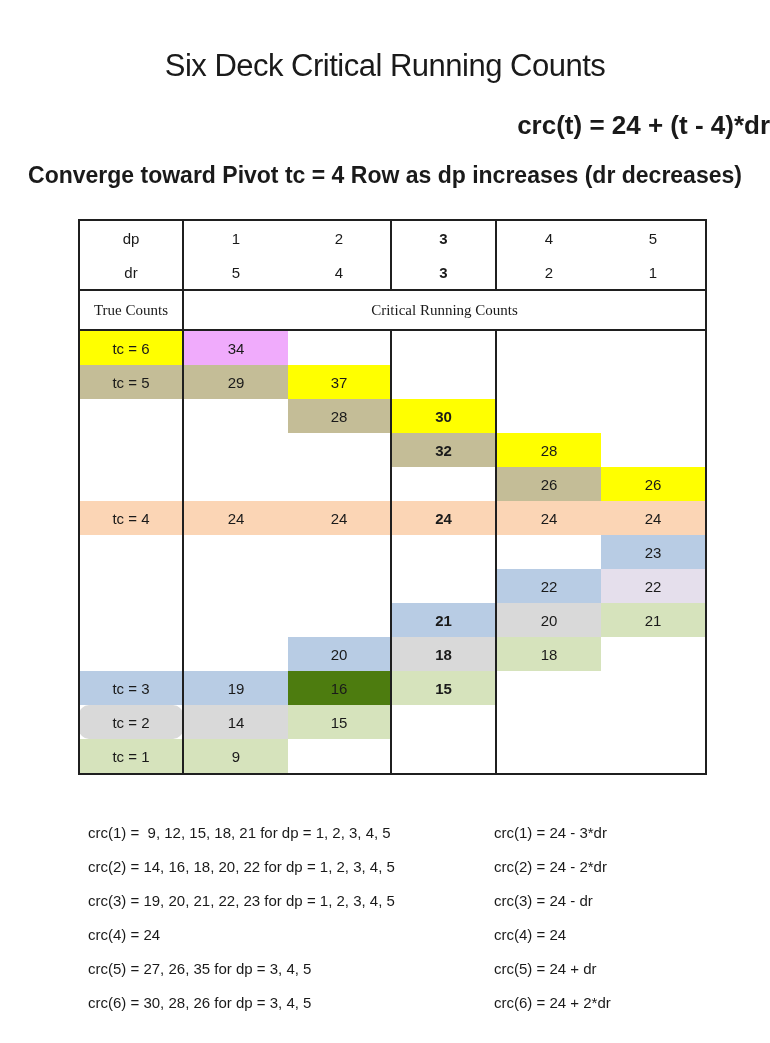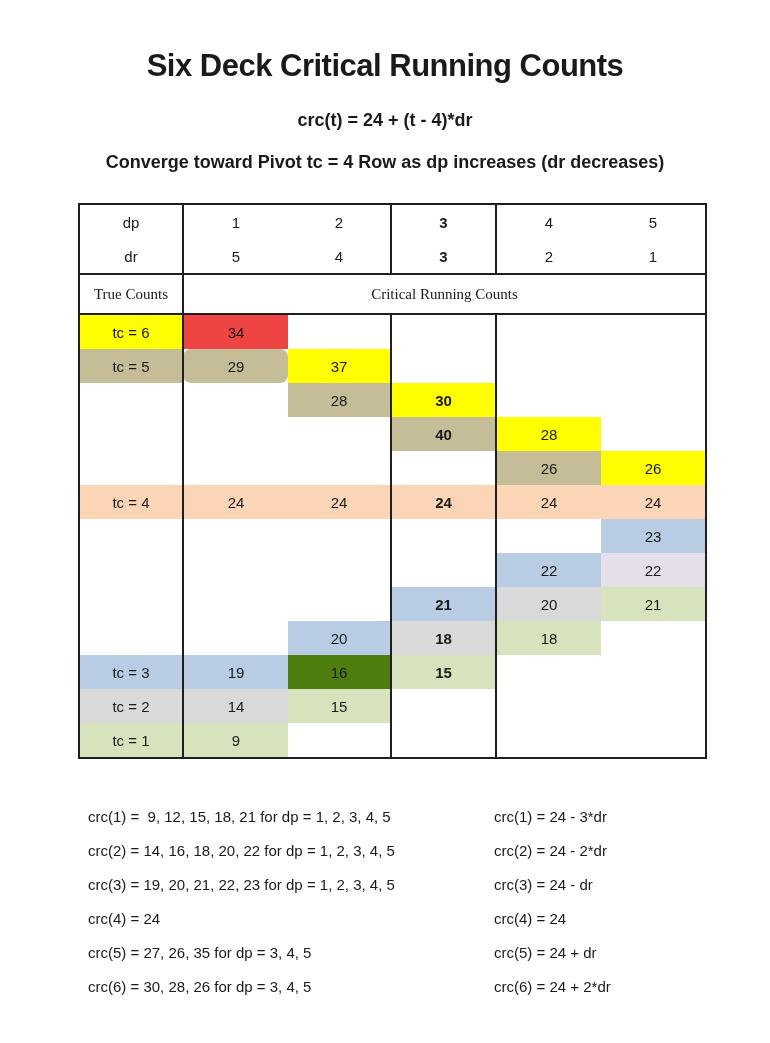--- a/index.html
+++ b/index.html
@@ -13,33 +13,33 @@
     position: relative;
     width: 770px;
     height: 1043px;
     background: #ffffff;
     overflow: hidden;
   }
   .title {
     margin: 48px 0 0 0;
     text-align: center;
     font-size: 31px;
-    font-weight: 700;
+    font-weight: 400;
     letter-spacing: -0.5px;
   }
   .formula {
     margin-top: 26px;
-    text-align: center;
-    font-size: 18px;
+    text-align: right;
+    font-size: 26px;
     font-weight: 700;
   }
   .subtitle {
     margin-top: 21px;
     text-align: center;
-    font-size: 18px;
+    font-size: 23px;
     font-weight: 700;
   }
   table.crc {
     margin: 30px 0 0 78px;
     border-collapse: collapse;
     table-layout: fixed;
     width: 627px;
     border: 2px solid #1f1f1f;
   }
   table.crc td {
@@ -101,47 +101,47 @@
           <td class="hb bold vr">3</td>
           <td class="hb">2</td>
           <td class="hb">1</td>
         </tr>
         <tr class="counts-row">
           <td class="vr hb">True Counts</td>
           <td class="hb" colspan="5">Critical Running Counts</td>
         </tr>
         <tr>
           <td class="vr" style="background: rgb(255, 255, 0);">tc = 6</td>
-          <td class="" style="background: #ef4444;">34</td>
+          <td class="" style="background: #f0abfc;">34</td>
           <td class="vr" style="background: rgb(255, 255, 255);"></td>
           <td class="vr" style="background: rgb(255, 255, 255);"></td>
           <td class="" style="background: rgb(255, 255, 255);"></td>
           <td class="" style="background: rgb(255, 255, 255);"></td>
         </tr>
         <tr>
           <td class="vr" style="background: rgb(196, 189, 151);">tc = 5</td>
-          <td class="" style="background: rgb(196, 189, 151); border-radius: 8px;">29</td>
+          <td class="" style="background: rgb(196, 189, 151);">29</td>
           <td class=" vr" style="background: rgb(255, 255, 0);">37</td>
           <td class="vr" style="background: rgb(255, 255, 255);"></td>
           <td class="" style="background: rgb(255, 255, 255);"></td>
           <td class="" style="background: rgb(255, 255, 255);"></td>
         </tr>
         <tr>
           <td class="vr" style="background: rgb(255, 255, 255);"></td>
           <td class="" style="background: rgb(255, 255, 255);"></td>
           <td class=" vr" style="background: rgb(196, 189, 151);">28</td>
           <td class="bold vr" style="background: rgb(255, 255, 0);">30</td>
           <td class="" style="background: rgb(255, 255, 255);"></td>
           <td class="" style="background: rgb(255, 255, 255);"></td>
         </tr>
         <tr>
           <td class="vr" style="background: rgb(255, 255, 255);"></td>
           <td class="" style="background: rgb(255, 255, 255);"></td>
           <td class="vr" style="background: rgb(255, 255, 255);"></td>
-          <td class="bold vr" style="background: rgb(196, 189, 151);">40</td>
+          <td class="bold vr" style="background: rgb(196, 189, 151);">32</td>
           <td class="" style="background: rgb(255, 255, 0);">28</td>
           <td class="" style="background: rgb(255, 255, 255);"></td>
         </tr>
         <tr>
           <td class="vr" style="background: rgb(255, 255, 255);"></td>
           <td class="" style="background: rgb(255, 255, 255);"></td>
           <td class="vr" style="background: rgb(255, 255, 255);"></td>
           <td class="vr" style="background: rgb(255, 255, 255);"></td>
           <td class="" style="background: rgb(196, 189, 151);">26</td>
           <td class="" style="background: rgb(255, 255, 0);">26</td>
@@ -188,21 +188,21 @@
         </tr>
         <tr>
           <td class="vr" style="background: rgb(184, 204, 228);">tc = 3</td>
           <td class="" style="background: rgb(184, 204, 228);">19</td>
           <td class=" vr" style="background: #4d7c0f;">16</td>
           <td class="bold vr" style="background: rgb(214, 227, 188);">15</td>
           <td class="" style="background: rgb(255, 255, 255);"></td>
           <td class="" style="background: rgb(255, 255, 255);"></td>
         </tr>
         <tr>
-          <td class="vr" style="background: rgb(217, 217, 217);">tc = 2</td>
+          <td class="vr" style="background: rgb(217, 217, 217); border-radius: 10px;">tc = 2</td>
           <td class="" style="background: rgb(217, 217, 217);">14</td>
           <td class=" vr" style="background: rgb(214, 227, 188);">15</td>
           <td class="vr" style="background: rgb(255, 255, 255);"></td>
           <td class="" style="background: rgb(255, 255, 255);"></td>
           <td class="" style="background: rgb(255, 255, 255);"></td>
         </tr>
         <tr>
           <td class="vr" style="background: rgb(214, 227, 188);">tc = 1</td>
           <td class="" style="background: rgb(214, 227, 188);">9</td>
           <td class="vr" style="background: rgb(255, 255, 255);"></td>

